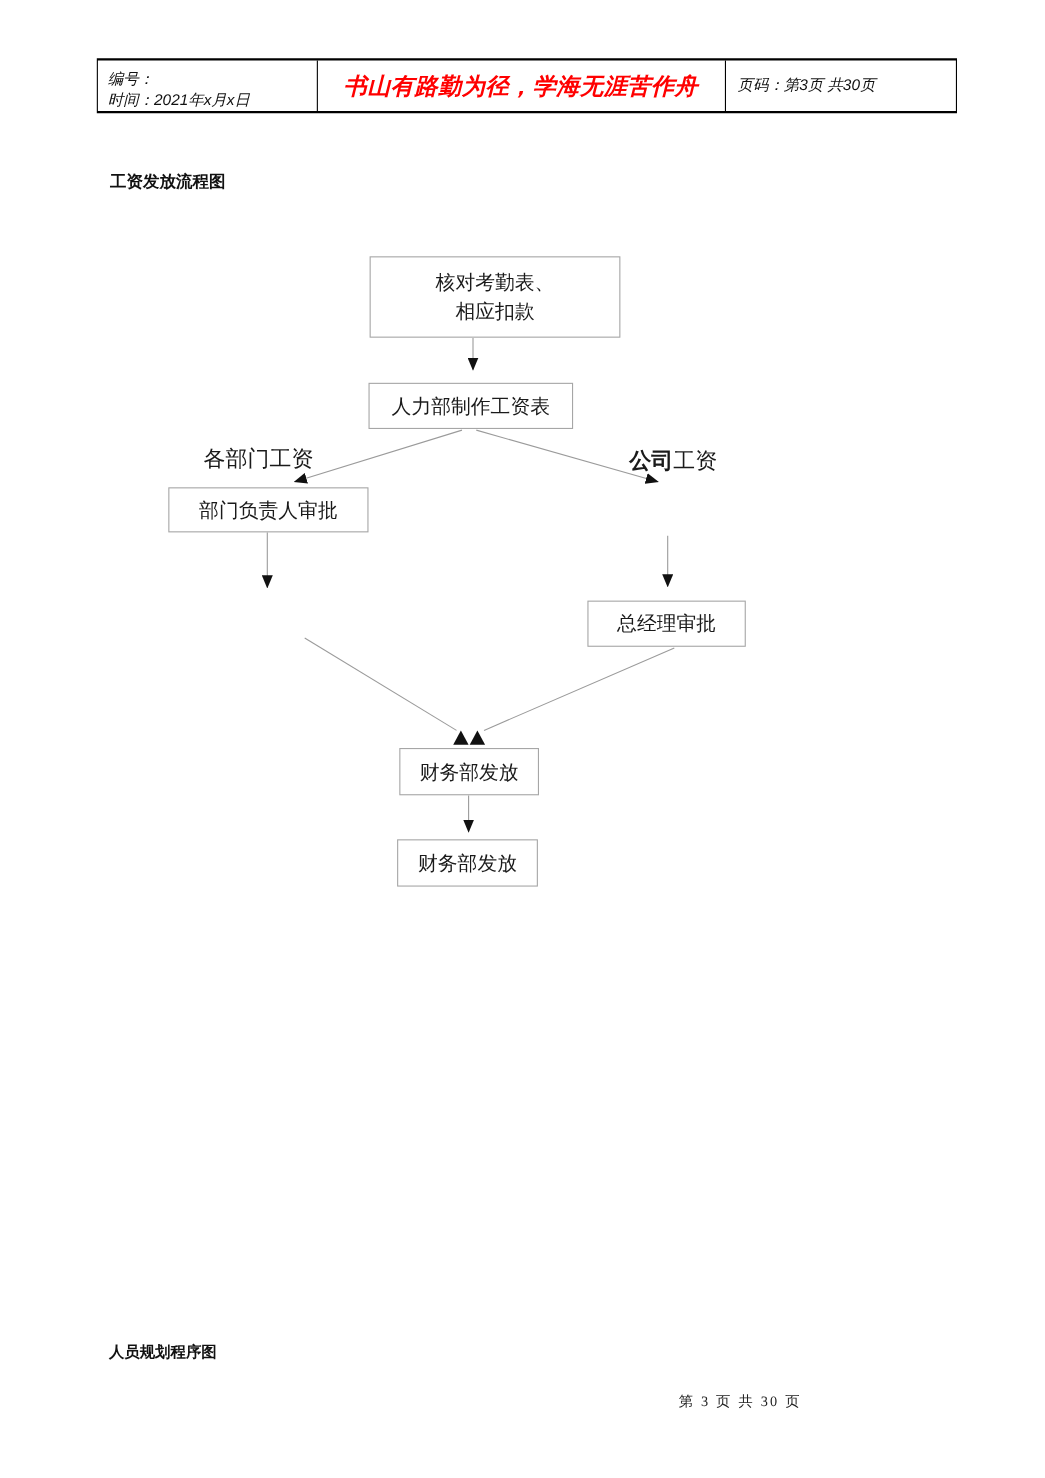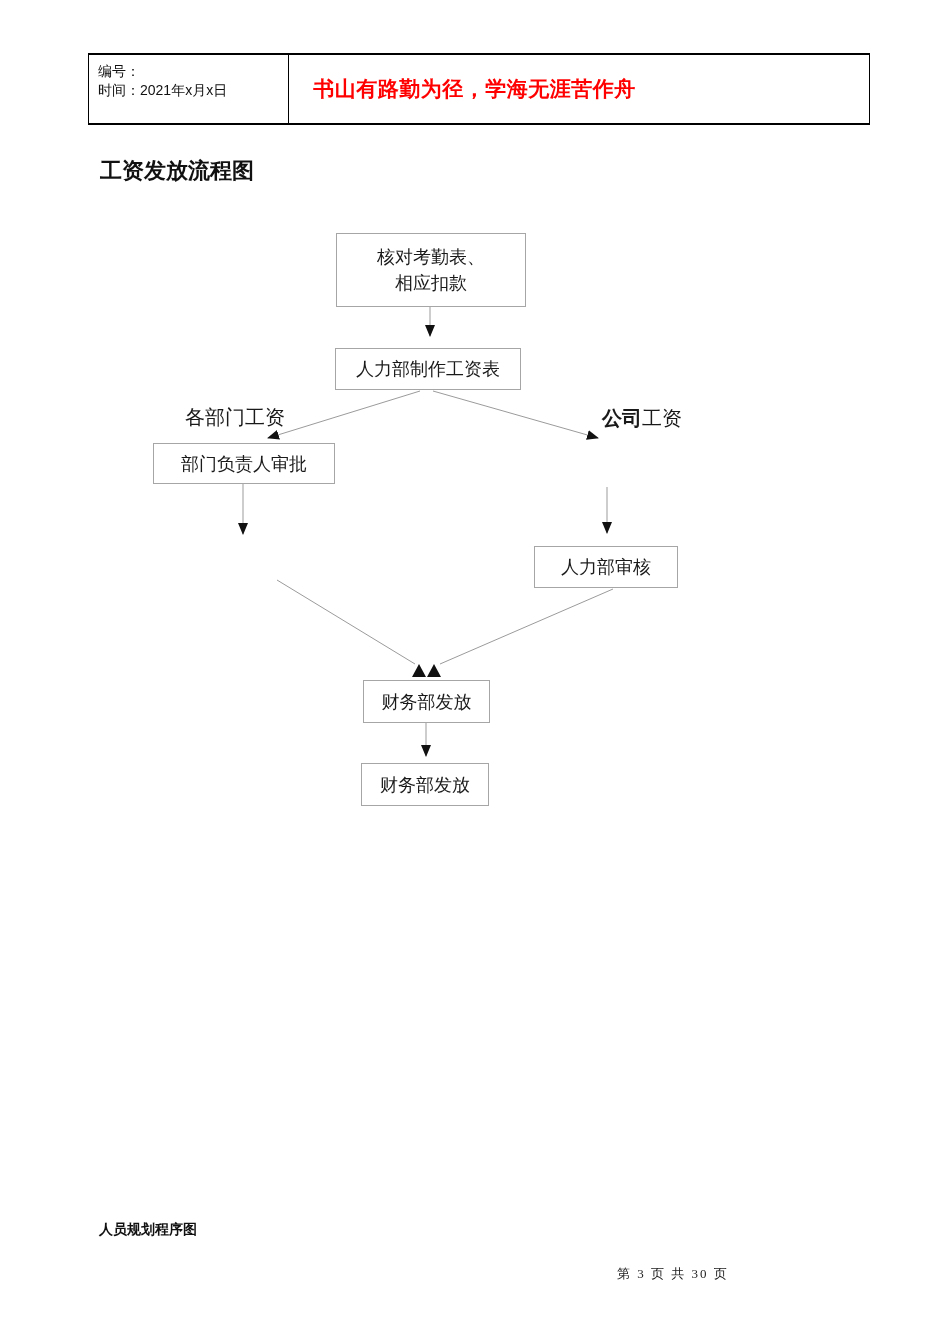--- a/index.html
+++ b/index.html
@@ -1,71 +1,74 @@
 <!DOCTYPE html>
 <html><head>
 <meta charset="utf-8">
 <style>
   html,body{margin:0;padding:0;background:#fff;}
   .page{position:relative;width:950px;height:1344px;background:#fff;overflow:hidden;
         font-family:"Liberation Serif", serif;color:#1a1a1a;}
 
   
-  .doc-header{position:absolute;left:88px;top:53px;width:782px;height:72px;
+  .doc-header{position:absolute;left:88px;top:53px;width:782px;height:50px;
     display:flex;border-top:2px solid #000;border-bottom:2px solid #000;
     border-left:1px solid #000;border-right:1px solid #000;box-sizing:border-box;
-    font-family:"Liberation Sans", sans-serif;}
+    font-family:"Liberation Sans", sans-serif;font-style:italic;}
   .hd-cell{box-sizing:border-box;height:100%;}
   .hd-cell1{width:199px;padding:7px 6px 0 9px;font-size:14px;line-height:19px;color:#111;}
   .hd-cell2{width:372px;border-left:1px solid #000;display:flex;align-items:center;justify-content:center;text-align:center;}
   .hd-cell3{width:211px;border-left:1px solid #000;display:flex;align-items:center;padding-left:11px;
             font-size:14px;color:#111;}
   .motto{color:#FF0000;font-weight:bold;font-size:21px;letter-spacing:0.5px;white-space:nowrap;}
 
   
   .sec-title{position:absolute;font-family:"Liberation Sans", sans-serif;font-weight:bold;color:#111;
              white-space:nowrap;}
-  .sec-title-1{left:100px;top:156px;font-size:22px;}
+  .sec-title-1{left:100px;top:156px;font-size:15px;}
   .sec-title-2{left:99px;top:1221px;font-size:14px;}
 
   
   .fc-svg{position:absolute;left:0;top:0;width:950px;height:1344px;}
   .fbox{position:absolute;box-sizing:border-box;border:1px solid #a6a6a6;background:#fff;
         display:flex;flex-direction:column;align-items:center;justify-content:center;
         font-size:18px;line-height:26px;color:#1a1a1a;text-align:center;white-space:nowrap;}
-  .fb1{left:336px;top:233px;width:190px;height:74px;}
+  .fb1{left:336px;top:233px;width:228px;height:74px;}
   .fb2{left:335px;top:348px;width:186px;height:42px;}
   .fb3{left:153px;top:443px;width:182px;height:41px;}
   .fb4{left:518px;top:444px;width:180px;height:42px;}
   .fb5{left:182px;top:538px;width:130px;height:41px;}
   .fb6{left:534px;top:546px;width:144px;height:42px;}
   .fb7{left:363px;top:680px;width:127px;height:43px;}
   .fb8{left:361px;top:763px;width:128px;height:43px;}
 
   .branch-label{position:absolute;font-size:20px;color:#1a1a1a;white-space:nowrap;}
   .bl-left{left:185px;top:404px;}
-  .bl-right{left:602px;top:405px;}
+  .bl-right{left:572px;top:405px;}
   .bl-right .b{font-weight:bold;font-family:"Liberation Sans", sans-serif;}
 
   
   .page-footer{position:absolute;left:617px;top:1265px;font-size:13px;color:#222;
                letter-spacing:2px;white-space:nowrap;}
 </style>
 </head>
 <body>
 
 <div class="page">
 
   <div class="doc-header">
     <div class="hd-cell hd-cell1">
       <div>编号：</div>
       <div>时间：2021年x月x日</div>
     </div>
     <div class="hd-cell hd-cell2">
       <span class="motto">书山有路勤为径，学海无涯苦作舟</span>
+    </div>
+    <div class="hd-cell hd-cell3">
+      <span>页码：第3页 共30页</span>
     </div>
   </div>
 
   <div class="sec-title sec-title-1">工资发放流程图</div>
 
   <svg class="fc-svg" viewBox="0 0 950 1344" xmlns="http://www.w3.org/2000/svg">
     <defs>
       <marker id="arw" viewBox="0 0 12 10" refX="11" refY="5" markerWidth="12" markerHeight="10" orient="auto" markerUnits="userSpaceOnUse">
         <path d="M0,0 L12,5 L0,10 Z" fill="#111"></path>
       </marker>
@@ -88,21 +91,21 @@
     <div>核对考勤表、</div>
     <div>相应扣款</div>
   </div>
   <div class="fbox fb2">
     <div>人力部制作工资表</div>
   </div>
   <div class="fbox fb3">
     <div>部门负责人审批</div>
   </div>
   <div class="fbox fb6">
-    <div>人力部审核</div>
+    <div>总经理审批</div>
   </div>
   <div class="fbox fb7">
     <div>财务部发放</div>
   </div>
   <div class="fbox fb8">
     <div>财务部发放</div>
   </div>
 
   <div class="branch-label bl-left">各部门工资</div>
   <div class="branch-label bl-right">

